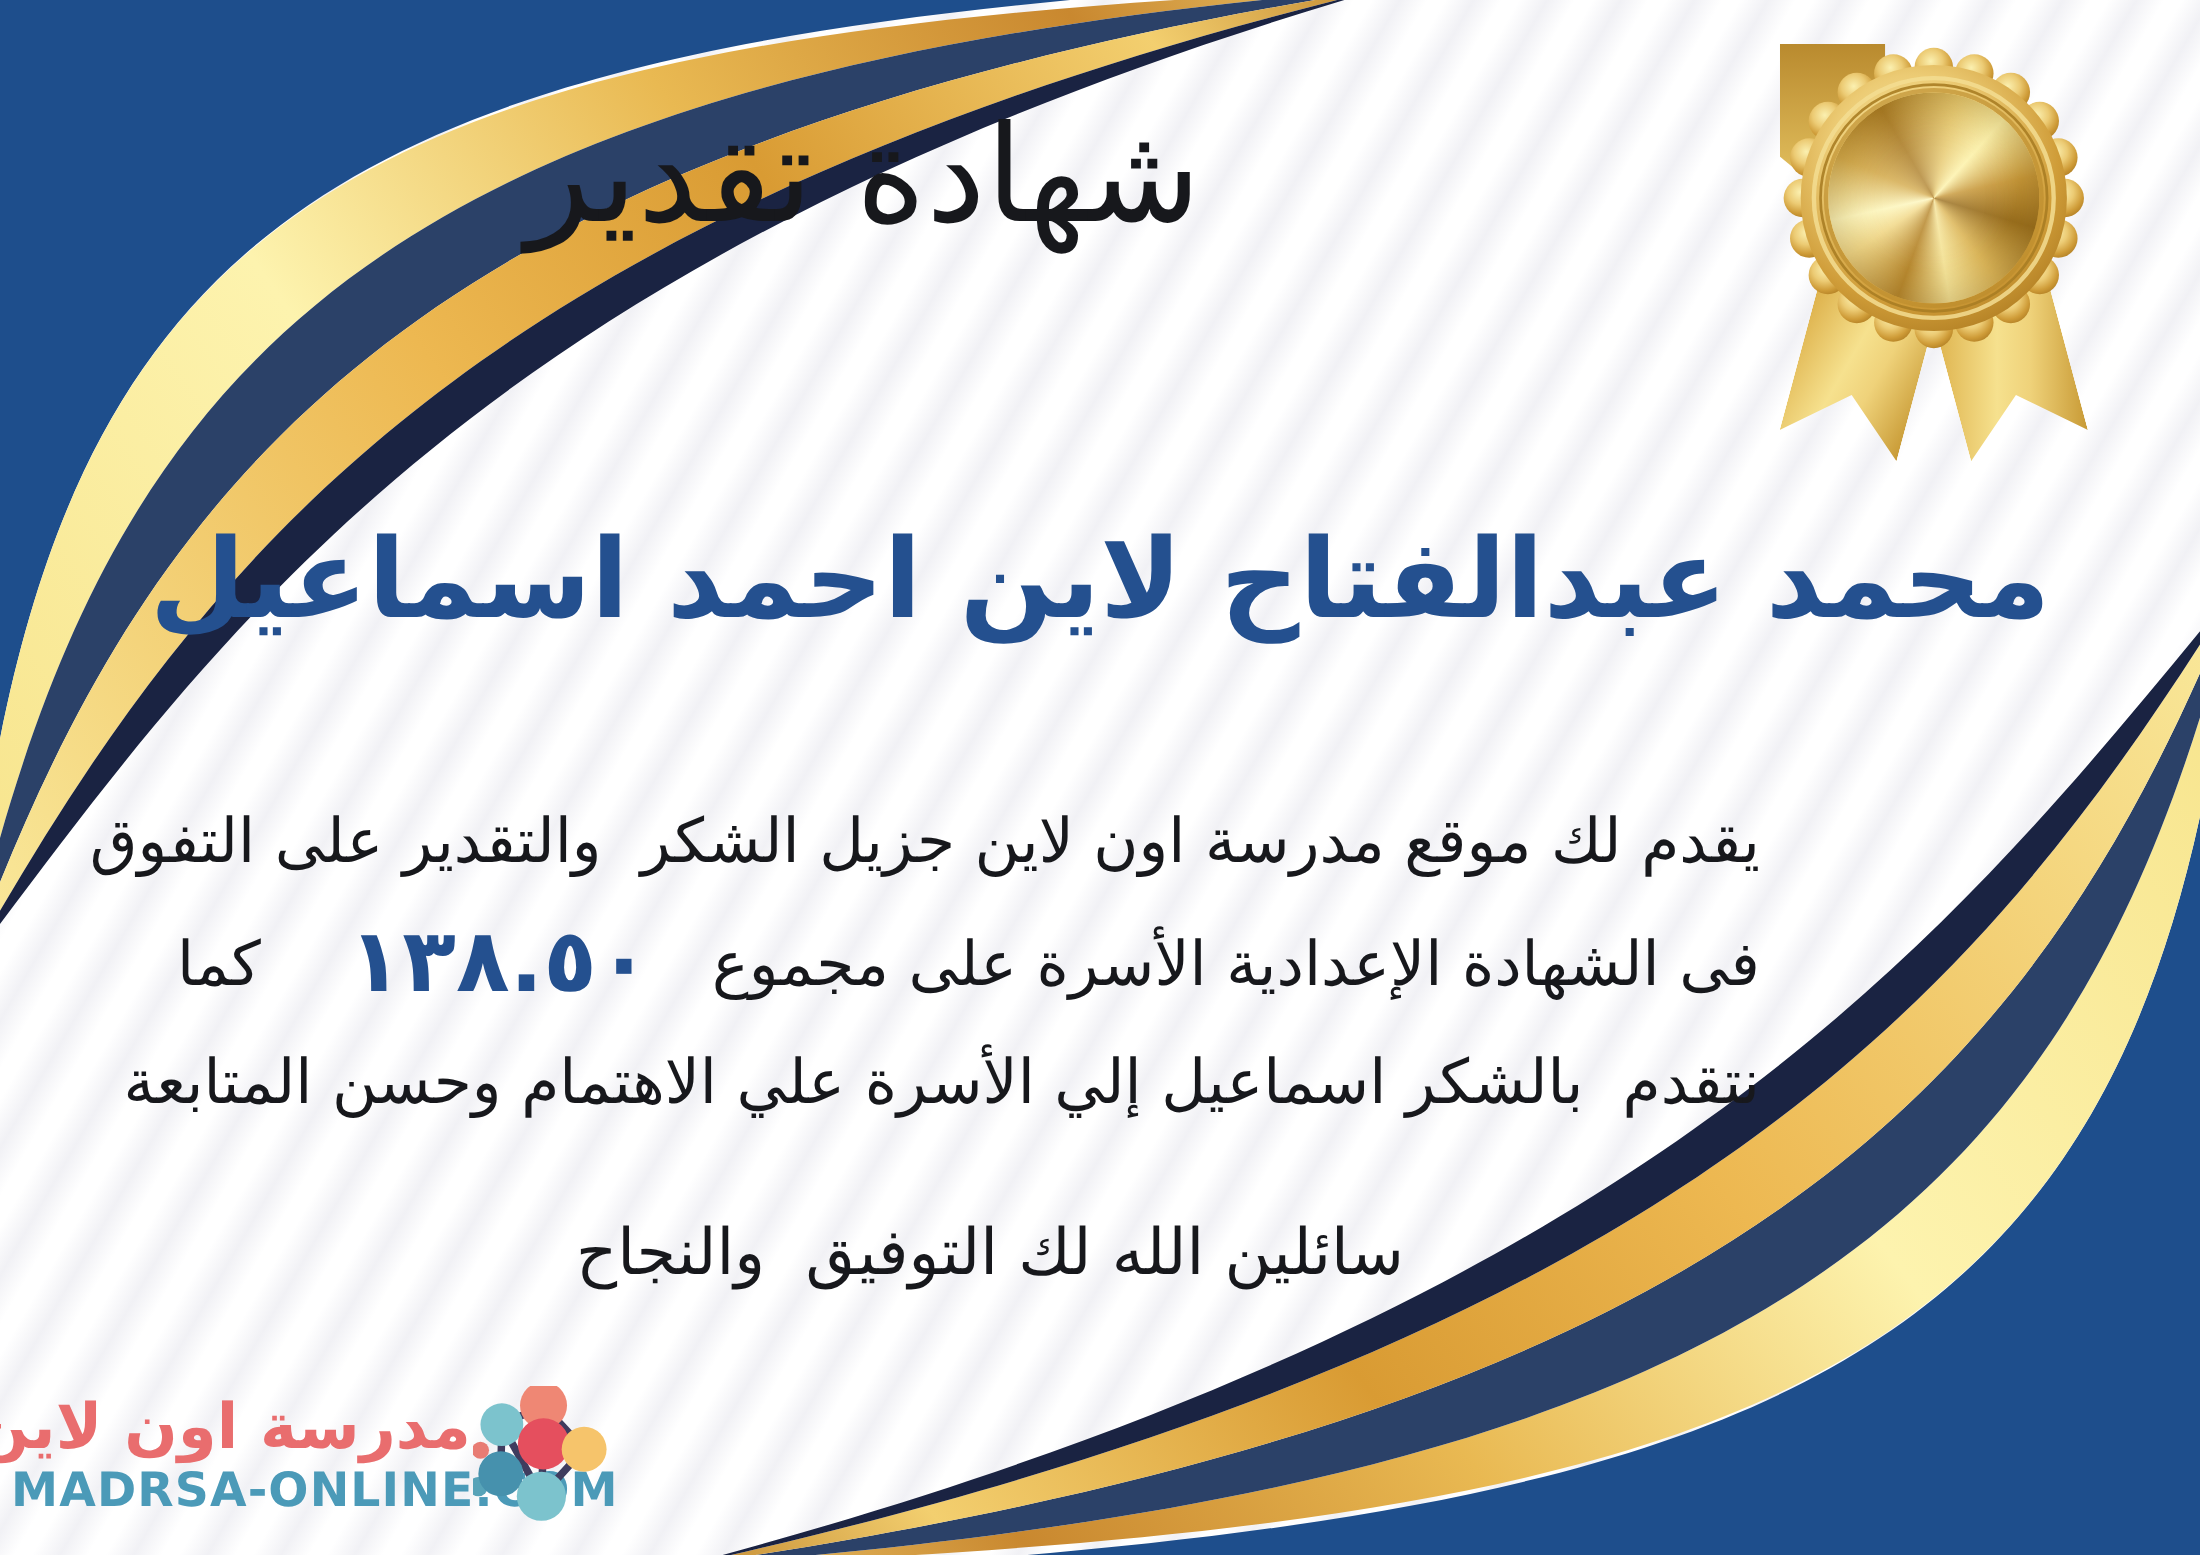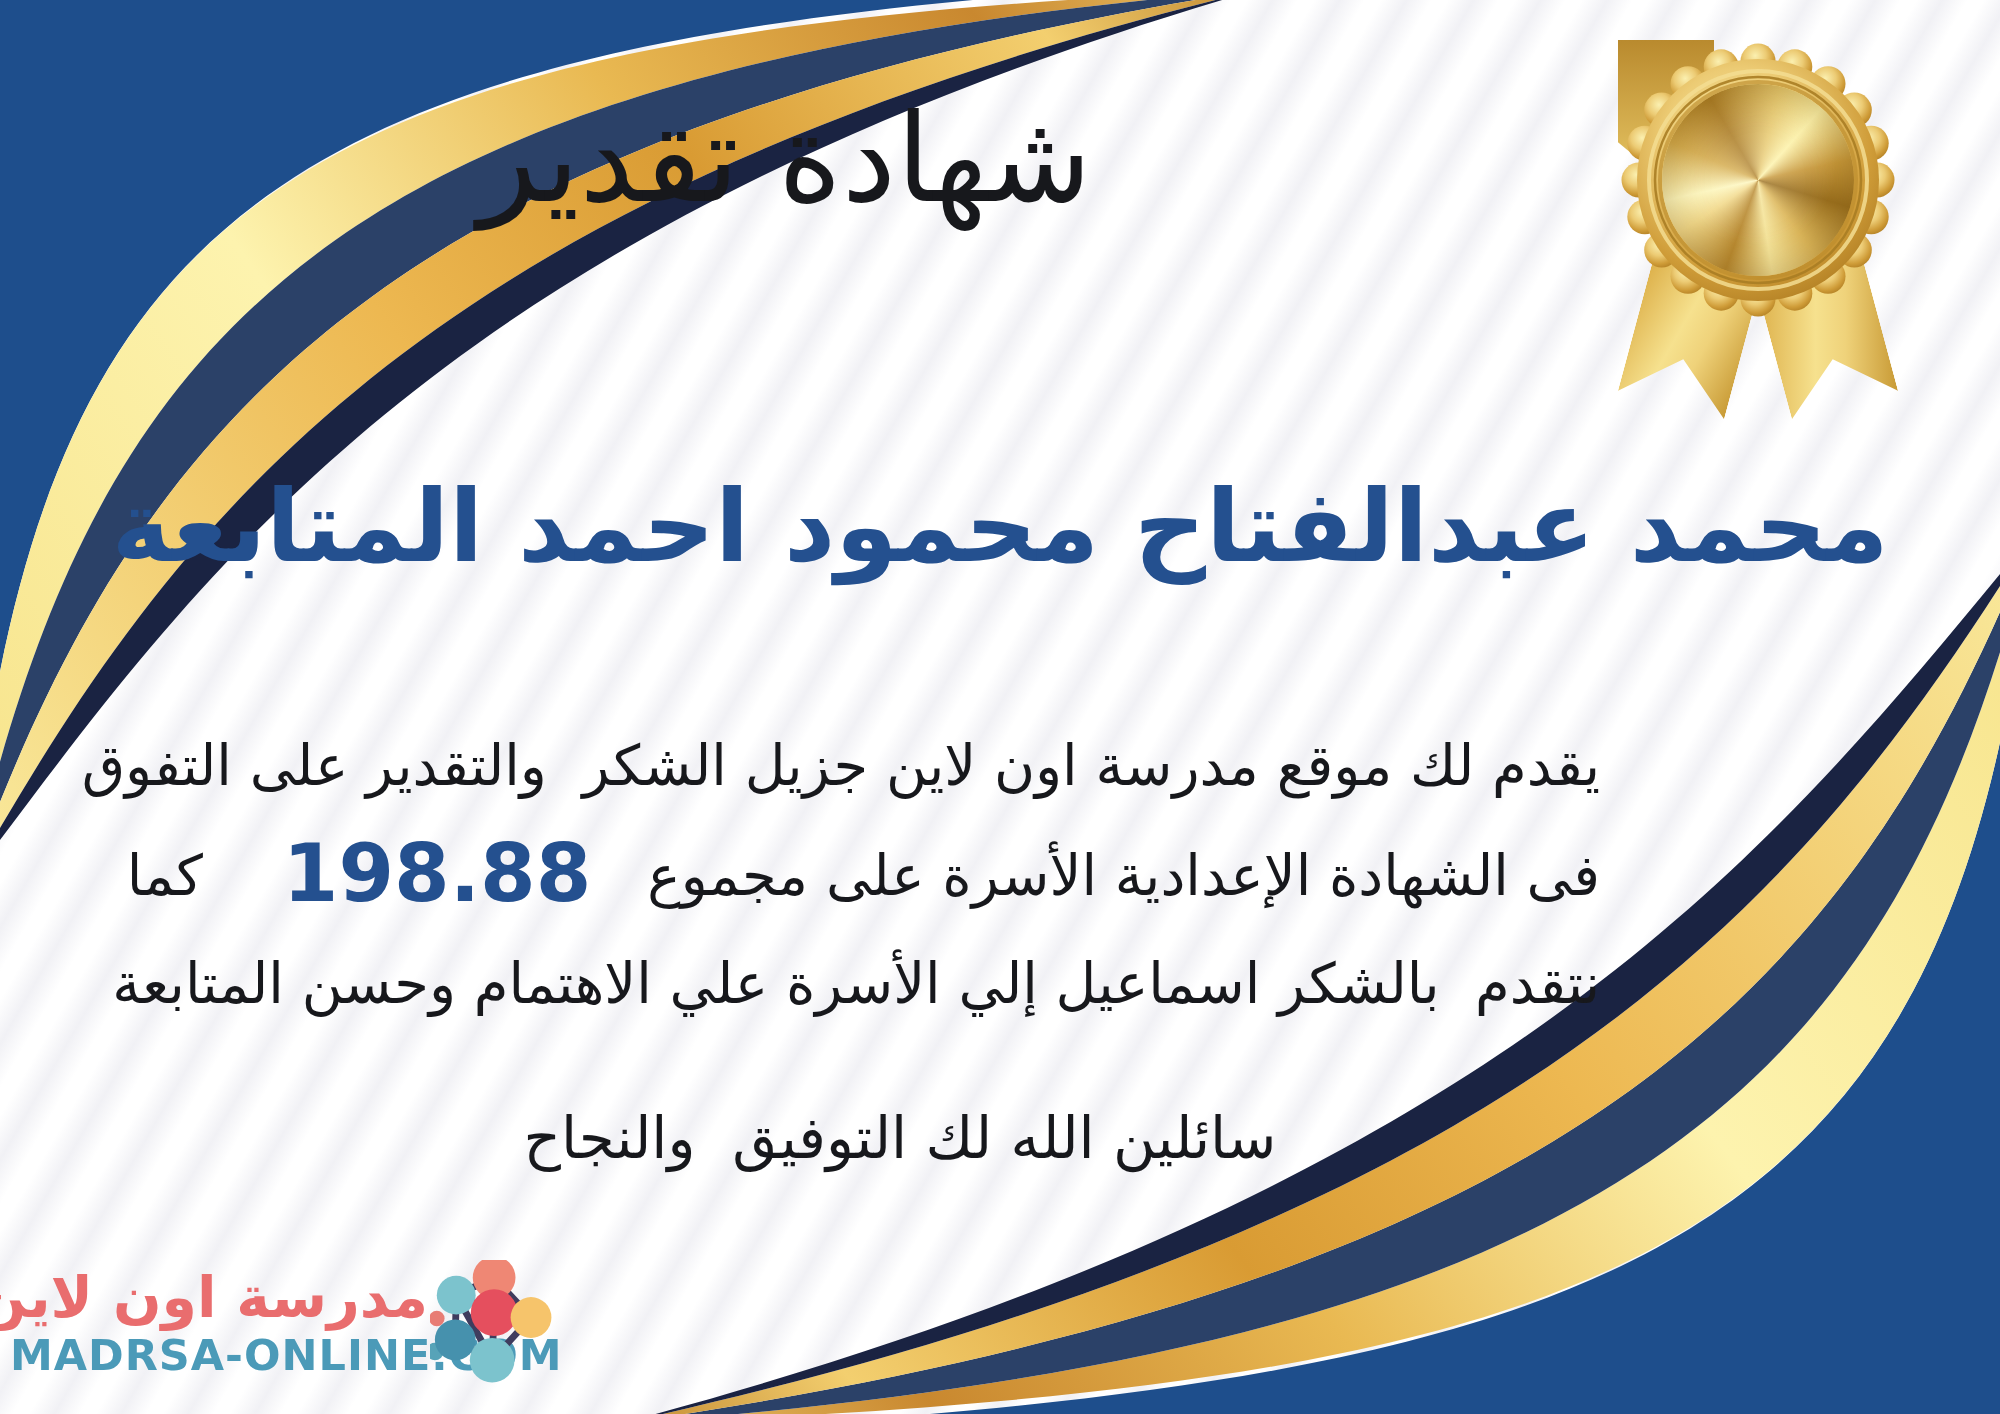--- a/index.html
+++ b/index.html
@@ -146,23 +146,23 @@
         <circle cx="140" cy="140" r="121"></circle>
       </g>
       <circle cx="140" cy="140" r="109" fill="none" stroke="#f3dd92" stroke-width="4" opacity="0.85"></circle>
       <circle cx="140" cy="140" r="103" fill="none" stroke="#a87d24" stroke-width="2.5" opacity="0.9"></circle>
     </svg>
     <div class="medal-disc"></div>
   </div>
 
   <h1 class="title">شهادة تقدير</h1>
 
-  <div class="name">محمد عبدالفتاح محمود احمد المتابعة</div>
+  <div class="name">محمد عبدالفتاح لاين احمد اسماعيل</div>
 
-  <div class="body-text"><span>يقدم لك موقع مدرسة اون لاين جزيل الشكر  والتقدير على التفوق</span><br><span>فى الشهادة الإعدادية الأسرة على مجموع </span><span class="score">198.88</span><span> كما</span><br><span>نتقدم  بالشكر اسماعيل إلي الأسرة علي الاهتمام وحسن المتابعة</span></div>
+  <div class="body-text"><span>يقدم لك موقع مدرسة اون لاين جزيل الشكر  والتقدير على التفوق</span><br><span>فى الشهادة الإعدادية الأسرة على مجموع </span><span class="score">١٣٨.٥٠</span><span> كما</span><br><span>نتقدم  بالشكر اسماعيل إلي الأسرة علي الاهتمام وحسن المتابعة</span></div>
 
   <div class="closing">سائلين الله لك التوفيق  والنجاح</div>
 
   <div class="logo">
     <div class="logo-ar">مدرسة اون لاين</div>
     <div class="logo-en">MADRSA-ONLINE.COM</div>
     <svg class="logo-icon" width="170" height="148" viewBox="0 0 175 152">
       <g stroke="#3f3c5e" stroke-width="7" stroke-linecap="round">
         <line x1="66" y1="18" x2="27" y2="36"></line>
           <line x1="66" y1="18" x2="66" y2="54"></line>

